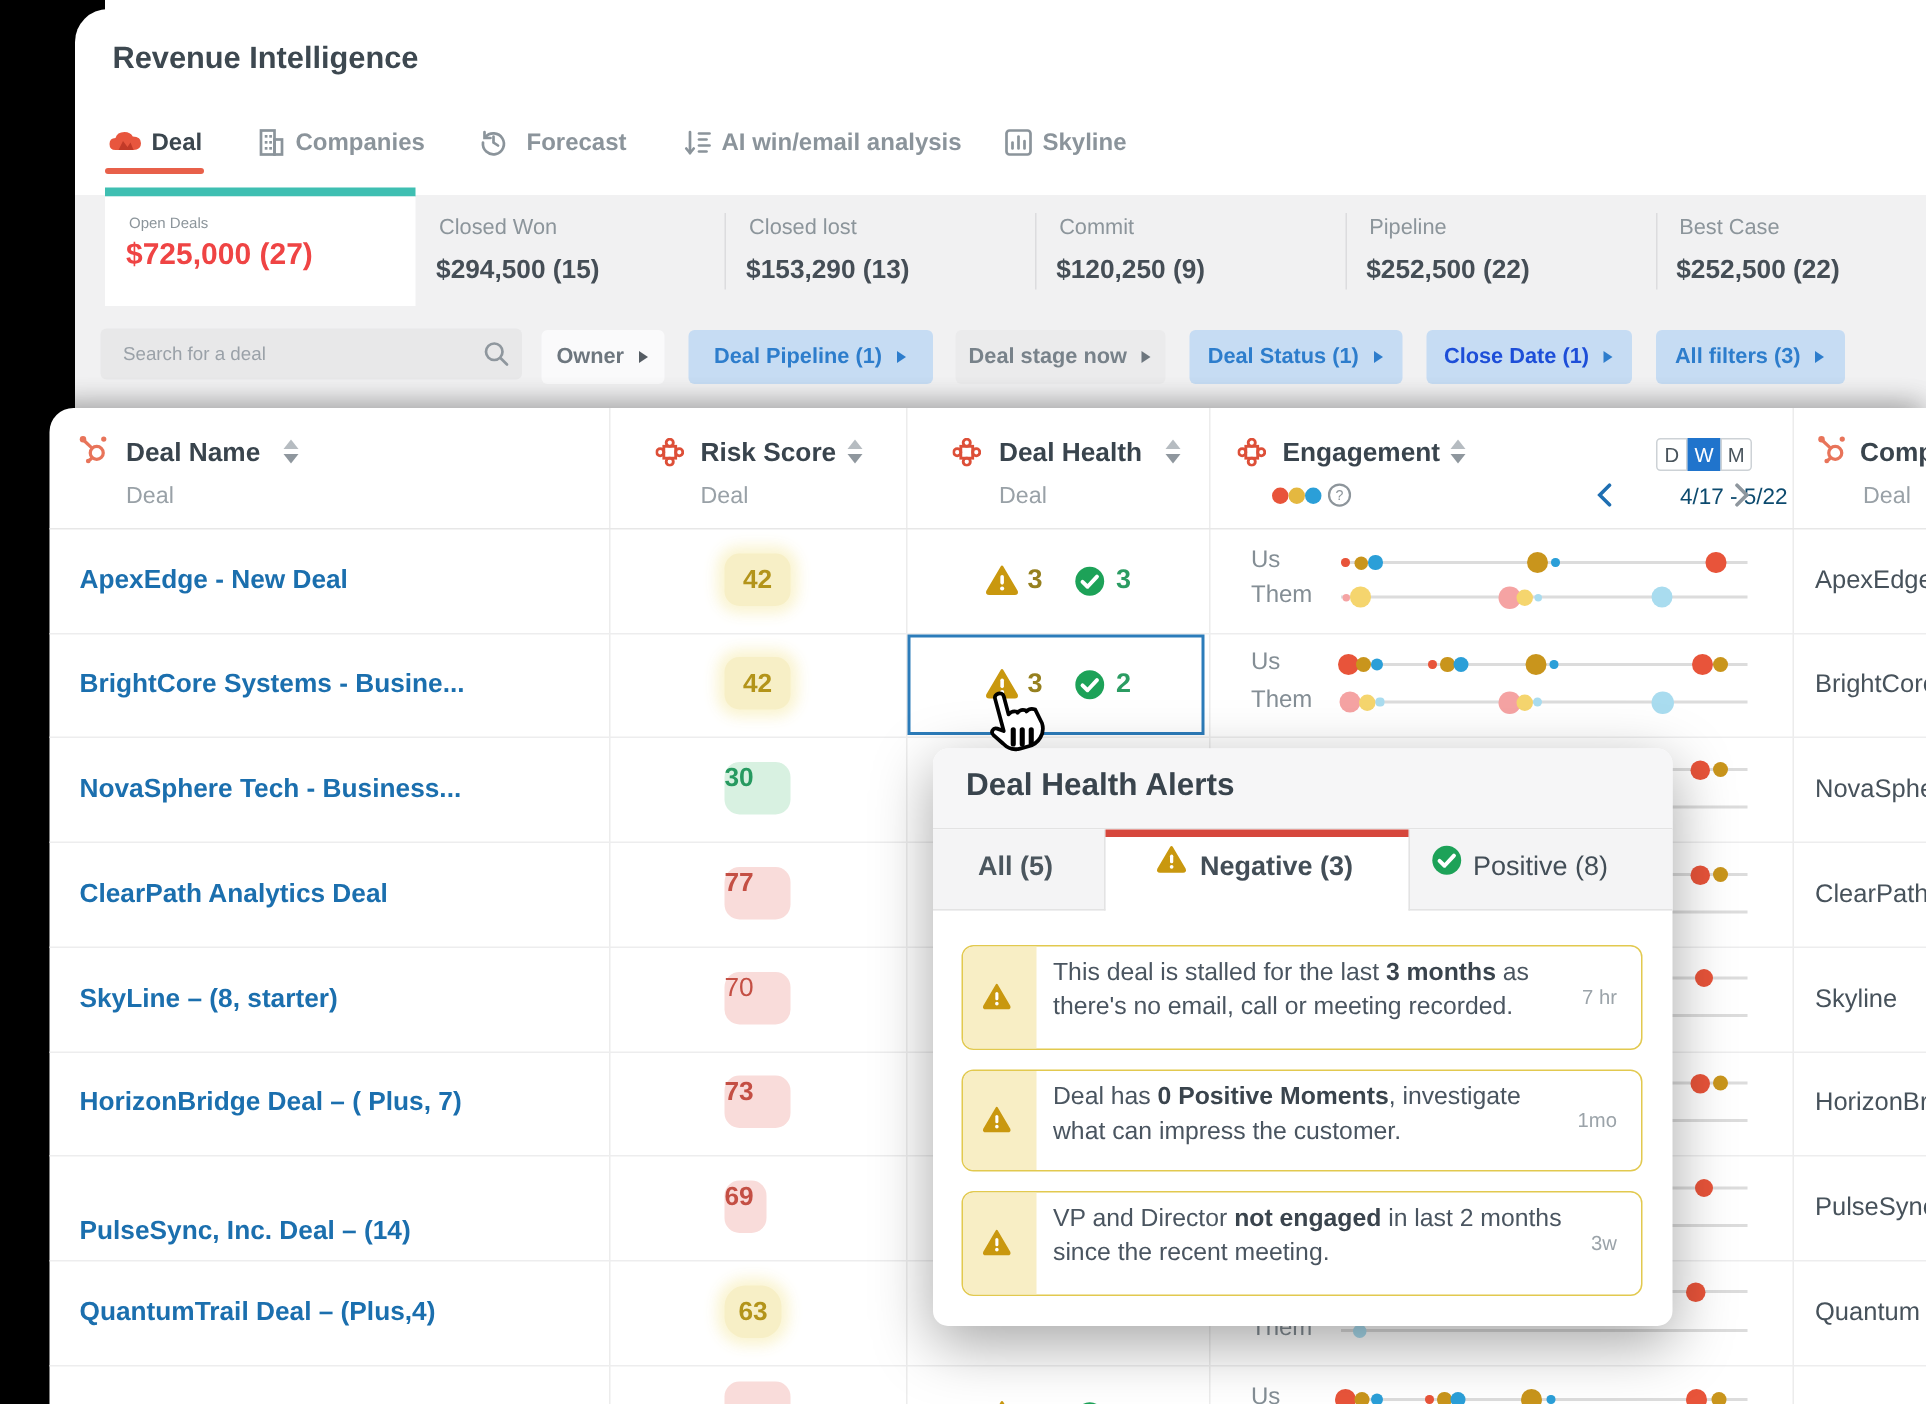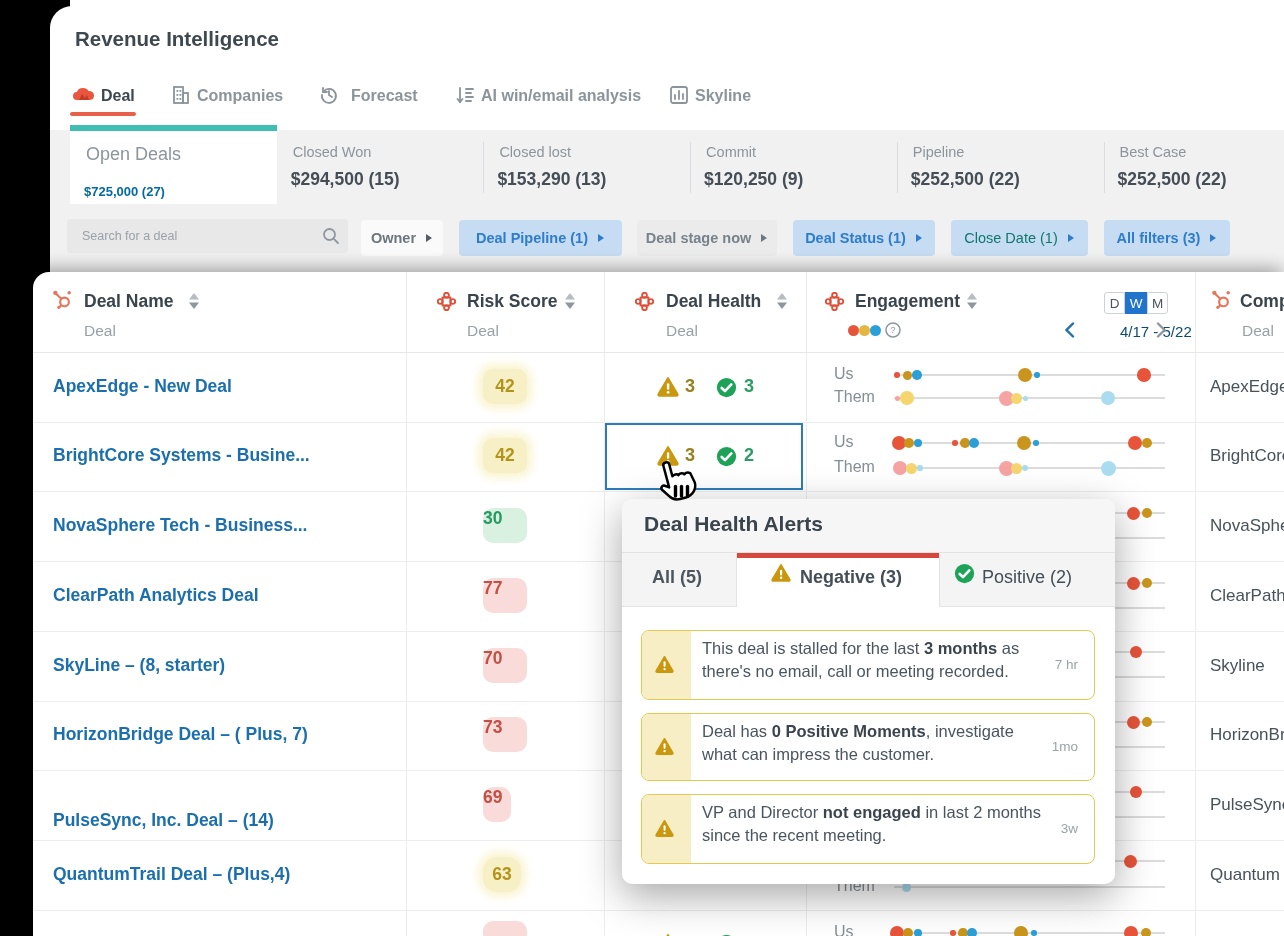--- a/index.html
+++ b/index.html
@@ -52,22 +52,22 @@
       <rect x="2" y="2" width="16" height="16" rx="2"></rect>
       <path d="M6 14 L6 10" stroke-linecap="round"></path>
       <path d="M10 14 L10 6" stroke-linecap="round"></path>
       <path d="M14 14 L14 9" stroke-linecap="round"></path>
     </g>
   </svg>
 <div style="position:absolute;left:695px;top:87px;font-size:16px;color:#8b949b;font-weight:600;white-space:nowrap;">Skyline</div>
 <div class="abs" style="left:50px;top:130px;width:1234px;height:142px;background:#f1f1f2"></div>
 <div class="abs" style="left:70px;top:125px;width:207px;height:6px;background:#3fbfb2"></div>
 <div class="abs" style="left:70px;top:131px;width:207px;height:73px;background:#fff"></div>
-<div style="position:absolute;left:86.0px;top:144px;font-size:18px;color:#8c959b;font-weight:400;white-space:nowrap;">Open Deals</div>
-<div style="position:absolute;left:84.0px;top:184px;font-size:13px;color:#0369a1;font-weight:700;white-space:nowrap;">$725,000 (27)</div>
+<div style="position:absolute;left:86.0px;top:144px;font-size:10px;color:#8c959b;font-weight:400;white-space:nowrap;">Open Deals</div>
+<div style="position:absolute;left:84.0px;top:159px;font-size:20px;color:#ef4444;font-weight:700;white-space:nowrap;">$725,000 (27)</div>
 <div style="position:absolute;left:292.7px;top:144px;font-size:14.5px;color:#8c959b;font-weight:400;white-space:nowrap;">Closed Won</div>
 <div style="position:absolute;left:290.7px;top:169px;font-size:17.5px;color:#454e56;font-weight:700;white-space:nowrap;">$294,500 (15)</div>
 <div style="position:absolute;left:499.4px;top:144px;font-size:14.5px;color:#8c959b;font-weight:400;white-space:nowrap;">Closed lost</div>
 <div style="position:absolute;left:497.4px;top:169px;font-size:17.5px;color:#454e56;font-weight:700;white-space:nowrap;">$153,290 (13)</div>
 <div class="abs" style="left:483px;top:142px;width:1px;height:51px;background:#dcdcde"></div>
 <div style="position:absolute;left:706.0999999999999px;top:144px;font-size:14.5px;color:#8c959b;font-weight:400;white-space:nowrap;">Commit</div>
 <div style="position:absolute;left:704.0999999999999px;top:169px;font-size:17.5px;color:#454e56;font-weight:700;white-space:nowrap;">$120,250 (9)</div>
 <div class="abs" style="left:690px;top:142px;width:1px;height:51px;background:#dcdcde"></div>
 <div style="position:absolute;left:912.8px;top:144px;font-size:14.5px;color:#8c959b;font-weight:400;white-space:nowrap;">Pipeline</div>
 <div style="position:absolute;left:910.8px;top:169px;font-size:17.5px;color:#454e56;font-weight:700;white-space:nowrap;">$252,500 (22)</div>
@@ -99,21 +99,21 @@
       <path d="M1 1 L7 5 L1 9 Z" fill="#6d767e"></path>
     </svg>
   </div>
 <div class="abs" style="left:793px;top:220px;width:142px;height:36px;background:#c6dcf3;border-radius:4px;display:flex;align-items:center;justify-content:center;gap:9px">
     <span style="font-size:14.5px;color:#2d7dcc;font-weight:700;white-space:nowrap">Deal Status (1)</span>
     <svg width="8" height="10" viewBox="0 0 8 10">
       <path d="M1 1 L7 5 L1 9 Z" fill="#2d7dcc"></path>
     </svg>
   </div>
 <div class="abs" style="left:951px;top:220px;width:137px;height:36px;background:#c6dcf3;border-radius:4px;display:flex;align-items:center;justify-content:center;gap:9px">
-    <span style="font-size:14.5px;color:#0f766e;font-weight:400;white-space:nowrap">Close Date (1)</span>
+    <span style="font-size:14.5px;color:#1d4ed8;font-weight:700;white-space:nowrap">Close Date (1)</span>
     <svg width="8" height="10" viewBox="0 0 8 10">
       <path d="M1 1 L7 5 L1 9 Z" fill="#2d7dcc"></path>
     </svg>
   </div>
 <div class="abs" style="left:1104px;top:220px;width:126px;height:36px;background:#c6dcf3;border-radius:4px;display:flex;align-items:center;justify-content:center;gap:9px">
     <span style="font-size:14.5px;color:#2d7dcc;font-weight:700;white-space:nowrap">All filters (3)</span>
     <svg width="8" height="10" viewBox="0 0 8 10">
       <path d="M1 1 L7 5 L1 9 Z" fill="#2d7dcc"></path>
     </svg>
   </div>
@@ -226,21 +226,21 @@
 <div style="position:absolute;left:53px;top:445px;font-size:17.5px;color:#1b6fae;font-weight:700;white-space:nowrap;">BrightCore Systems - Busine...</div>
 <div class="abs" style="left:483px;top:438px;width:44px;height:35px;background:#f7efc6;border-radius:10px;box-shadow:0 0 9px 5px rgba(250,243,207,0.95);display:flex;align-items:center;justify-content:center;font-size:17.5px;font-weight:700;color:#b3941a">42</div>
 <div style="position:absolute;left:1210px;top:446px;font-size:17px;color:#47525b;font-weight:400;white-space:nowrap;">BrightCore</div>
 <div style="position:absolute;left:53px;top:515px;font-size:17.5px;color:#1b6fae;font-weight:700;white-space:nowrap;">NovaSphere Tech - Business...</div>
 <div class="abs" style="left:483px;top:508px;width:44px;height:35px;background:#d8f1e1;border-radius:10px;''display:flex;align-items:center;justify-content:center;font-size:17.5px;font-weight:700;color:#279a60">30</div>
 <div style="position:absolute;left:1210px;top:516px;font-size:17px;color:#47525b;font-weight:400;white-space:nowrap;">NovaSphere</div>
 <div style="position:absolute;left:53px;top:585px;font-size:17.5px;color:#1b6fae;font-weight:700;white-space:nowrap;">ClearPath Analytics Deal</div>
 <div class="abs" style="left:483px;top:578px;width:44px;height:35px;background:#f9dcda;border-radius:10px;''display:flex;align-items:center;justify-content:center;font-size:17.5px;font-weight:700;color:#c44f44">77</div>
 <div style="position:absolute;left:1210px;top:586px;font-size:17px;color:#47525b;font-weight:400;white-space:nowrap;">ClearPath</div>
 <div style="position:absolute;left:53px;top:655px;font-size:17.5px;color:#1b6fae;font-weight:700;white-space:nowrap;">SkyLine – (8, starter)</div>
-<div class="abs" style="left:483px;top:648px;width:44px;height:35px;background:#f9dcda;border-radius:10px;''display:flex;align-items:center;justify-content:center;font-size:17.5px;font-weight:700;color:#c44f44">70</div>
+<div class="abs" style="left:483px;top:648px;width:44px;height:35px;background:#f9dcda;border-radius:10px;''display:flex;align-items:center;justify-content:center;font-size:17.5px;font-weight:400;color:#c44f44">70</div>
 <div style="position:absolute;left:1210px;top:656px;font-size:17px;color:#47525b;font-weight:400;white-space:nowrap;">Skyline</div>
 <div style="position:absolute;left:53px;top:724px;font-size:17.5px;color:#1b6fae;font-weight:700;white-space:nowrap;">HorizonBridge Deal – ( Plus, 7)</div>
 <div class="abs" style="left:483px;top:717px;width:44px;height:35px;background:#f9dcda;border-radius:10px;''display:flex;align-items:center;justify-content:center;font-size:17.5px;font-weight:700;color:#c44f44">73</div>
 <div style="position:absolute;left:1210px;top:725px;font-size:17px;color:#47525b;font-weight:400;white-space:nowrap;">HorizonBridge</div>
 <div style="position:absolute;left:53px;top:810px;font-size:17.5px;color:#1b6fae;font-weight:700;white-space:nowrap;">PulseSync, Inc. Deal – (14)</div>
 <div class="abs" style="left:483px;top:787px;width:28px;height:35px;background:#f9dcda;border-radius:10px;''display:flex;align-items:center;justify-content:center;font-size:17.5px;font-weight:700;color:#c44f44">69</div>
 <div style="position:absolute;left:1210px;top:795px;font-size:17px;color:#47525b;font-weight:400;white-space:nowrap;">PulseSync</div>
 <div style="position:absolute;left:53px;top:864px;font-size:17.5px;color:#1b6fae;font-weight:700;white-space:nowrap;">QuantumTrail Deal – (Plus,4)</div>
 <div class="abs" style="left:483px;top:857px;width:38px;height:35px;background:#f7efc6;border-radius:14px;box-shadow:0 0 9px 5px rgba(250,243,207,0.95);display:flex;align-items:center;justify-content:center;font-size:17.5px;font-weight:700;color:#b3941a">63</div>
 <div style="position:absolute;left:1210px;top:865px;font-size:17px;color:#47525b;font-weight:400;white-space:nowrap;">Quantum</div>
@@ -366,21 +366,21 @@
     <path d="M12 2.2 L22.5 20 Q23 21.6 21.3 21.6 L2.7 21.6 Q1 21.6 1.5 20 Z" fill="#c9980f" stroke="#c9980f" stroke-width="2" stroke-linejoin="round"></path>
     <rect x="10.8" y="8" width="2.6" height="7" rx="1.3" fill="#fff"></rect>
     <circle cx="12.1" cy="17.8" r="1.5" fill="#fff"></circle>
   </svg>
 <div style="position:absolute;left:800px;top:567px;font-size:18px;color:#434e57;font-weight:600;white-space:nowrap;z-index:12">Negative (3)</div>
 <div class="abs" style="left:939px;top:553px;width:176px;height:54px;background:#f4f4f5;border-left:1px solid #e3e3e3;border-bottom:1px solid #e3e3e3;z-index:11"></div>
 <svg style="position:absolute;z-index:12;left:954px;top:563px" width="21" height="21" viewBox="0 0 24 24">
     <circle cx="12" cy="12" r="11" fill="#1da258"></circle>
     <path d="M6.5 12.5 L10.3 16.2 L17.5 8.5" stroke="#fff" stroke-width="3" fill="none" stroke-linecap="round" stroke-linejoin="round"></path>
   </svg>
-<div style="position:absolute;left:982px;top:567px;font-size:18px;color:#434e57;font-weight:400;white-space:nowrap;z-index:12">Positive (2)</div>
+<div style="position:absolute;left:982px;top:567px;font-size:18px;color:#434e57;font-weight:400;white-space:nowrap;z-index:12">Positive (8)</div>
 <div class="abs" style="left:641px;top:630px;width:454px;height:70px;border:1.5px solid #e2c94f;border-radius:8px;z-index:11;background:#fff;overflow:hidden">
     <div style="position:absolute;left:0;top:0;width:49px;height:100%;background:#f8eec5"></div>
   </div>
 <svg style="position:absolute;z-index:12;left:655px;top:655.0px" width="19" height="19" viewBox="0 0 24 24">
     <path d="M12 2.2 L22.5 20 Q23 21.6 21.3 21.6 L2.7 21.6 Q1 21.6 1.5 20 Z" fill="#c9980f" stroke="#c9980f" stroke-width="2" stroke-linejoin="round"></path>
     <rect x="10.8" y="8" width="2.6" height="7" rx="1.3" fill="#fff"></rect>
     <circle cx="12.1" cy="17.8" r="1.5" fill="#fff"></circle>
   </svg>
 <div style="position:absolute;left:702px;top:639px;font-size:16.5px;color:#4a5560;font-weight:400;white-space:nowrap;z-index:12">This deal is stalled for the last <b style="color:#3a444d">3 months</b> as</div>
 <div style="position:absolute;left:702px;top:662px;font-size:16.5px;color:#4a5560;font-weight:400;white-space:nowrap;z-index:12">there's no email, call or meeting recorded.</div>

